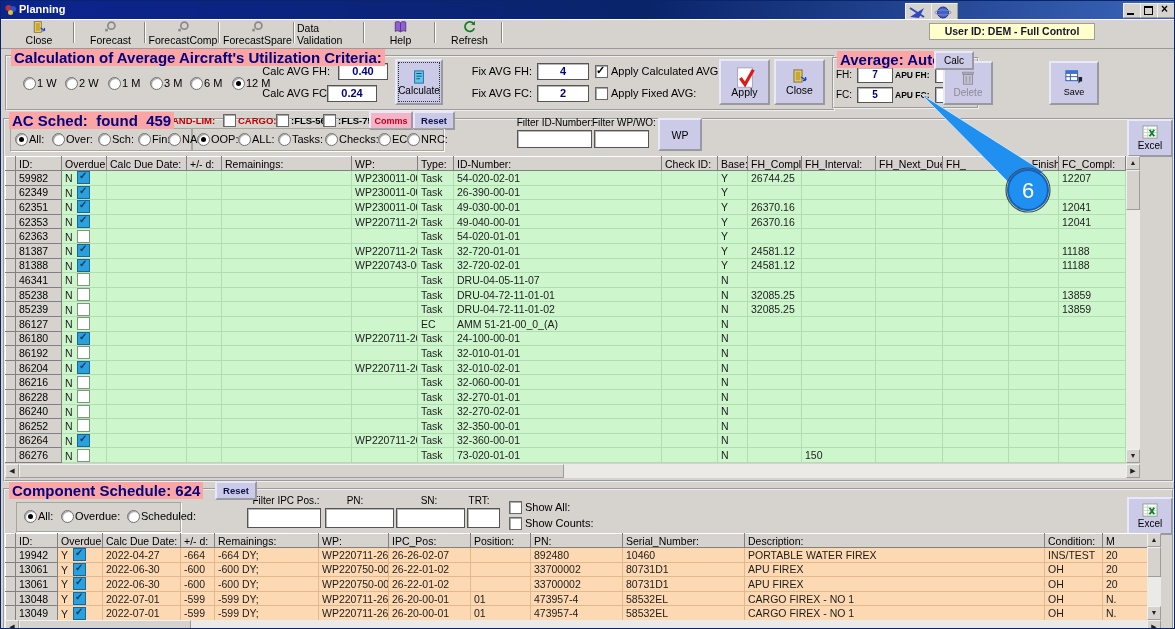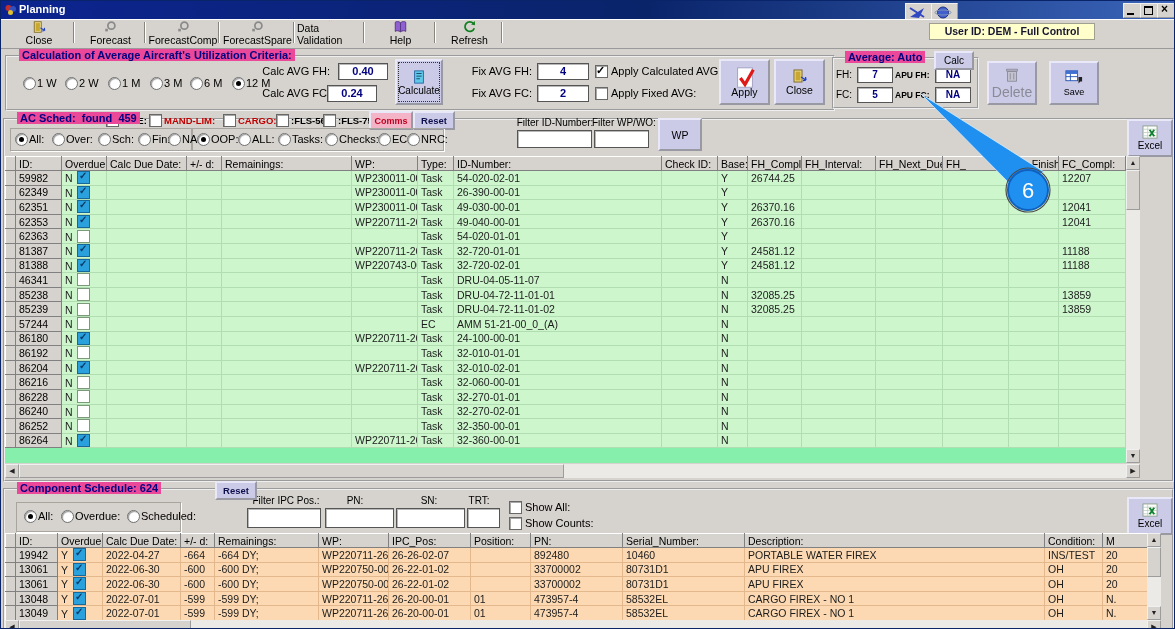--- a/index.html
+++ b/index.html
@@ -15,21 +15,21 @@
   .wb-close::after{content:'\00d7';position:absolute;left:3px;top:-2px;font-size:12px;font-weight:bold;color:#000;}
   .mb{position:absolute;top:2px;width:25px;height:19px;background:#d6d3ce;border:1px outset #f0f0f0;}
   
   .toolbar{position:absolute;left:0;top:18px;width:100%;height:28px;background:#d6d3ce;border-top:1px solid #fff;border-bottom:1px solid #9a9a9a;}
   .tbtn{position:absolute;top:19px;height:26px;display:flex;flex-direction:column;align-items:center;justify-content:center;font-size:10.5px;color:#000;cursor:default;}
   .tbtn svg{display:block;}
   .tsep{position:absolute;top:21px;height:21px;width:0;border-left:1px solid #88847e;border-right:1px solid #ffffff;}
   .userid{position:absolute;left:928px;top:22px;width:164px;height:15px;background:#ffffcc;border:1px solid #a0a090;font-size:10.5px;font-weight:bold;text-align:center;line-height:15px;color:#15152f;}
   
   .gpanel{position:absolute;border:2px groove #efefef;background:#d6d3ce;}
-  .glegend{position:absolute;font-size:11px;font-weight:bold;color:#000080;background:#ec4899;padding:0 3px;white-space:pre;z-index:5;margin-left:8px;}
+  .glegend{position:absolute;font-size:15px;font-weight:bold;color:#000080;background:#fca5a5;padding:0 3px;white-space:pre;z-index:5;}
   .lbl{position:absolute;font-size:11px;color:#000;white-space:pre;}
   .lbl.r{text-align:right;}
   .small{font-size:10px;}
   .tfield{position:absolute;background:#fff;border:1px solid #555;box-shadow:inset 1px 1px 0 #b8b8b8;font-size:11px;font-weight:bold;color:#000080;text-align:center;}
   .radio{position:absolute;width:11px;height:11px;border-radius:50%;background:#fff;border:1px solid #707070;box-shadow:inset 1px 1px 1px #9a9a9a;}
   .radio.sel::after{content:'';position:absolute;left:3px;top:3px;width:5px;height:5px;border-radius:50%;background:#000;}
   .fcb{position:absolute;width:11px;height:11px;background:#fff;border:1px solid #686868;box-shadow:inset 1px 1px 0 #a8a8a8;}
   .fcb.checked::after{content:'\2713';position:absolute;left:0px;top:-2px;font-size:11px;font-weight:bold;color:#000;}
   .btn{position:absolute;background:#cbcbe8;border:2px outset #e8e8f8;display:flex;flex-direction:column;align-items:center;justify-content:center;font-size:10.5px;color:#000;cursor:default;}
   .btn.sm{font-size:9.5px;font-weight:bold;color:#10104e;}
@@ -202,21 +202,21 @@
   <div class="btn sm" style="left:933px;top:50px;width:36px;height:15px;z-index:6;font-weight:normal;font-size:10px;color:#000;">Calc</div>
   <span class="lbl small" style="left:835px;top:68px;">FH:</span>
   <div class="tfield" style="left:856px;top:66px;width:34px;height:14px;line-height:14px;font-size:10px;">7</div>
   <span class="lbl" style="left:894px;top:69px;font-size:8.5px;font-weight:bold;">APU FH:</span>
   <div class="tfield" style="left:934px;top:66px;width:34px;height:14px;line-height:14px;font-size:10px;">NA</div>
   <span class="lbl small" style="left:835px;top:88px;">FC:</span>
   <div class="tfield" style="left:856px;top:86px;width:34px;height:14px;line-height:14px;font-size:10px;">5</div>
   <span class="lbl" style="left:894px;top:89px;font-size:8.5px;font-weight:bold;">APU FC:</span>
   <div class="tfield" style="left:934px;top:86px;width:34px;height:14px;line-height:14px;font-size:10px;">NA</div>
 
-  <div class="btn disabled" style="left:942px;top:60px;width:46px;height:40px;font-size:14px;margin-left:44px;">
+  <div class="btn disabled" style="left:942px;top:60px;width:46px;height:40px;font-size:10px;">
     <svg width="16" height="18" viewBox="0 0 18 20">
         <rect x="4" y="6" width="10" height="11" fill="#c2c2d0" stroke="#8a8a9a"></rect>
         <rect x="3" y="3.5" width="12" height="2" fill="#c2c2d0" stroke="#8a8a9a"></rect>
         <path d="M7 8 v7 M11 8 v7" stroke="#8a8a9a"></path>
       </svg>
     <span>Delete</span>
   </div>
   <div class="btn" style="left:1048px;top:60px;width:46px;height:40px;font-size:9px;">
     <svg width="20" height="18" viewBox="0 0 22 20">
         <rect x="2" y="2" width="13" height="11" fill="#fff" stroke="#2050b0"></rect>
@@ -510,21 +510,21 @@
             <td>N</td>
             <td>32085.25</td>
             <td></td>
             <td></td>
             <td></td>
             <td></td>
             <td>13859</td>
           </tr>
           <tr>
             <td class="selc"></td>
-            <td class="idc">57244</td>
+            <td class="idc">86127</td>
             <td class="odc"><span class="flag">N</span><span class="tcb"></span></td>
             <td></td>
             <td></td>
             <td></td>
             <td></td>
             <td>EC</td>
             <td>AMM 51-21-00_0_(A)</td>
             <td></td>
             <td>N</td>
             <td></td>
@@ -674,20 +674,39 @@
             <td></td>
             <td></td>
             <td></td>
             <td>WP220711-267</td>
             <td>Task</td>
             <td>32-360-00-01</td>
             <td></td>
             <td>N</td>
             <td></td>
             <td></td>
+            <td></td>
+            <td></td>
+            <td></td>
+            <td></td>
+          </tr>
+          <tr>
+            <td class="selc"></td>
+            <td class="idc">86276</td>
+            <td class="odc"><span class="flag">N</span><span class="tcb"></span></td>
+            <td></td>
+            <td></td>
+            <td></td>
+            <td></td>
+            <td>Task</td>
+            <td>73-020-01-01</td>
+            <td></td>
+            <td>N</td>
+            <td></td>
+            <td>150</td>
             <td></td>
             <td></td>
             <td></td>
             <td></td>
           </tr>
         </tbody>
     </table>
   </div>
 
   <div class="sb" style="left:1125px;top:155px;width:14px;height:307px;">

